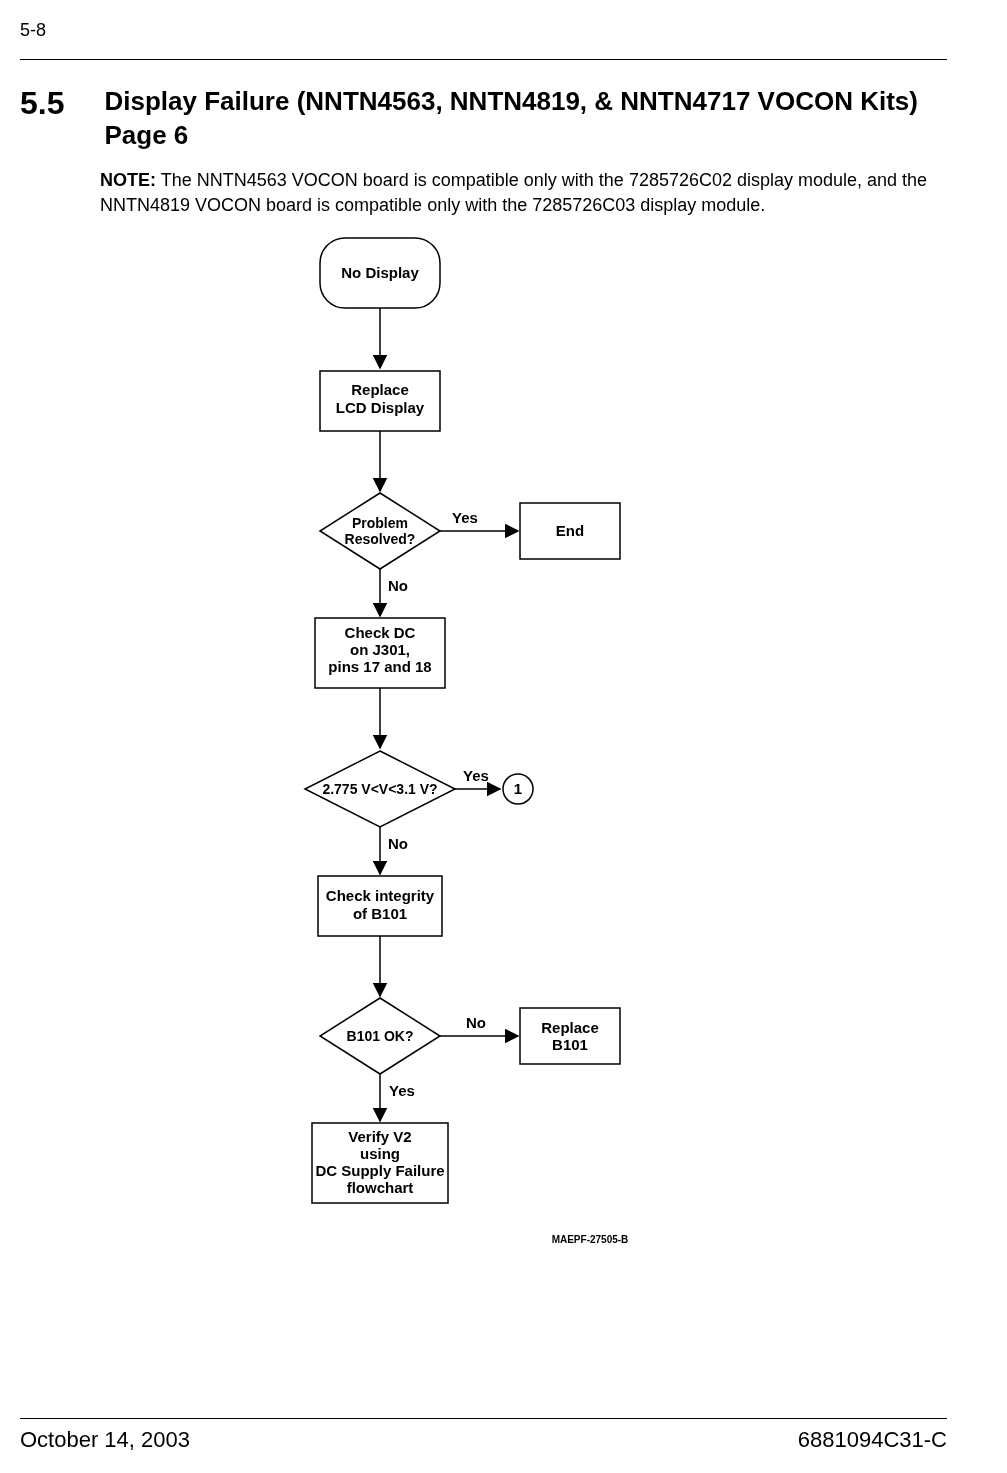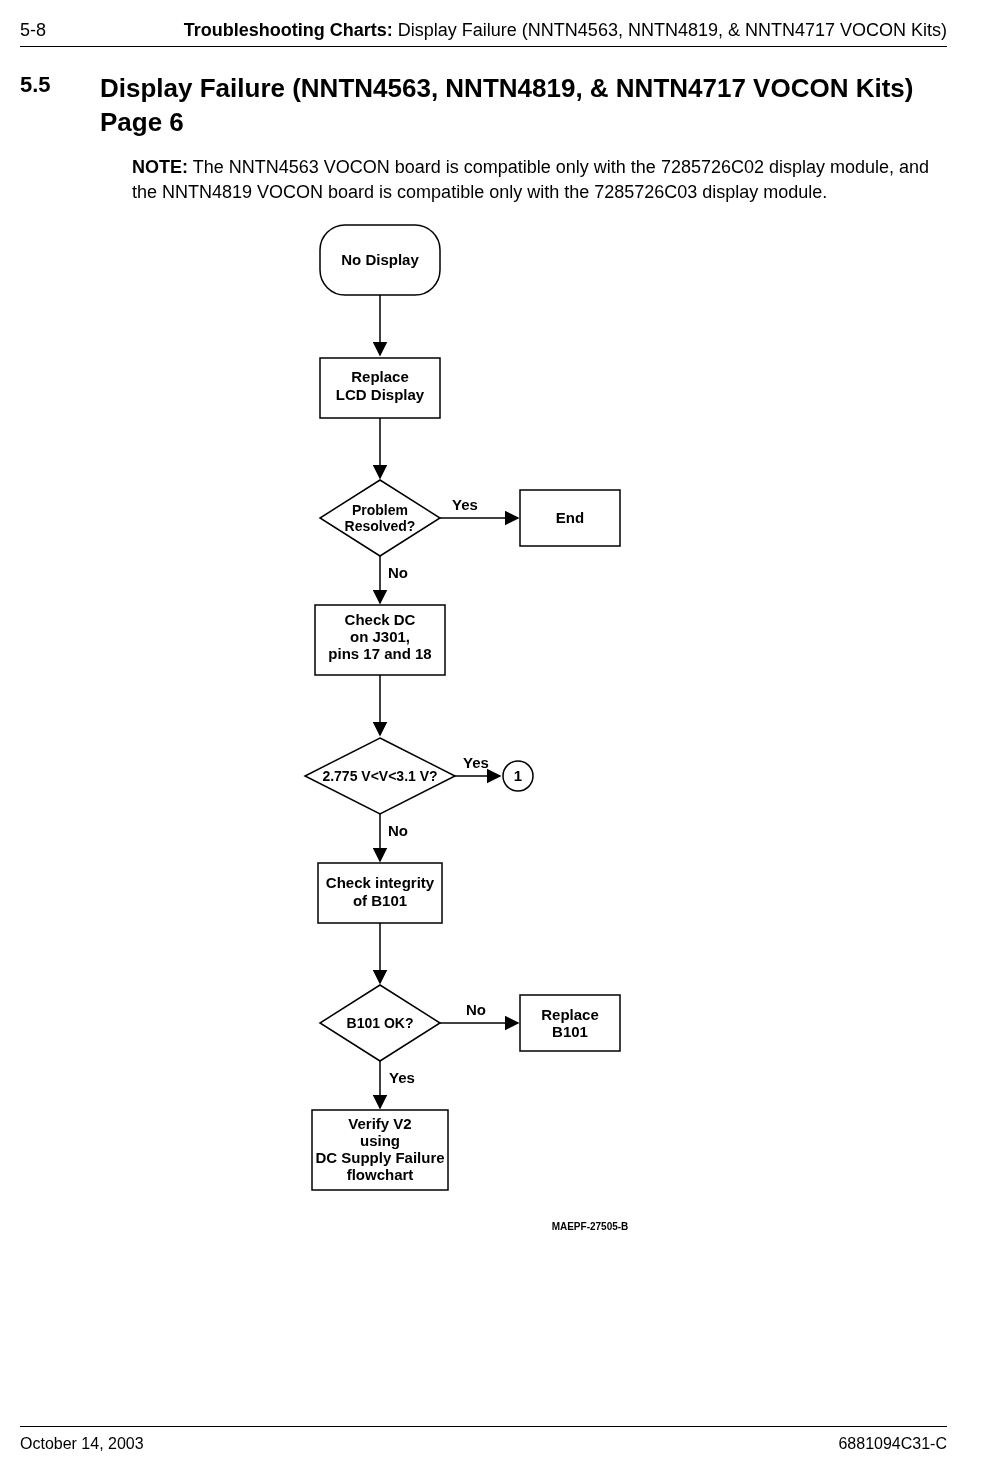--- a/index.html
+++ b/index.html
@@ -12,50 +12,50 @@
       height: 1473px;
       background: white;
       font-family: Arial, Helvetica, sans-serif;
       position: relative;
       padding: 20px 60px 20px 20px;
     }
     .header {
       display: flex;
       justify-content: space-between;
       align-items: center;
-      padding-bottom: 5px;
+      padding-bottom: 18px;
       border-bottom: 1.5px solid black;
       margin-bottom: 25px;
     }
     .header-left {
       font-size: 18px;
     }
     .header-right {
       font-size: 18px;
     }
     .header-right-bold {
       font-weight: bold;
     }
     .section-header {
       display: flex;
       gap: 40px;
       margin-bottom: 15px;
     }
     .section-num {
-      font-size: 22px;
+      font-size: 32px;
       font-weight: bold;
       min-width: 40px;
     }
     .section-title {
       font-size: 26px;
       font-weight: bold;
       line-height: 1.3;
     }
     .note-block {
-      margin-left: 112px;
+      margin-left: 80px;
       margin-bottom: 15px;
       font-size: 18px;
       line-height: 1.4;
     }
     .note-label {
       font-weight: bold;
       display: inline;
     }
     .note-text {
       display: inline;
@@ -82,38 +82,35 @@
       font-size: 14px;
       text-anchor: middle;
     }
     .footer {
       position: absolute;
       bottom: 20px;
       left: 20px;
       right: 60px;
       display: flex;
       justify-content: space-between;
-      font-size: 16px;
+      font-size: 22px;
       border-top: 1.5px solid black;
       padding-top: 8px;
     }
     .figure-code {
       font-family: Arial, Helvetica, sans-serif;
       font-size: 10px;
       text-anchor: middle;
     }
   </style>
 </head>
 <body>
 
 <div class="header">
   <span class="header-left">5-8</span>
-  <span class="header-right">
-    <span class="header-right-bold">Troubleshooting Charts:</span><span> Display Failure (NNTN4563, NNTN4819, &amp; NNTN4717 VOCON Kits)</span>
-  </span>
 </div>
 
 <div class="section-header">
   <div class="section-num">5.5</div>
   <div class="section-title">
     <span>Display Failure (NNTN4563, NNTN4819, &amp; NNTN4717 VOCON Kits)</span><br>
     <span>Page 6</span>
   </div>
 </div>
 

